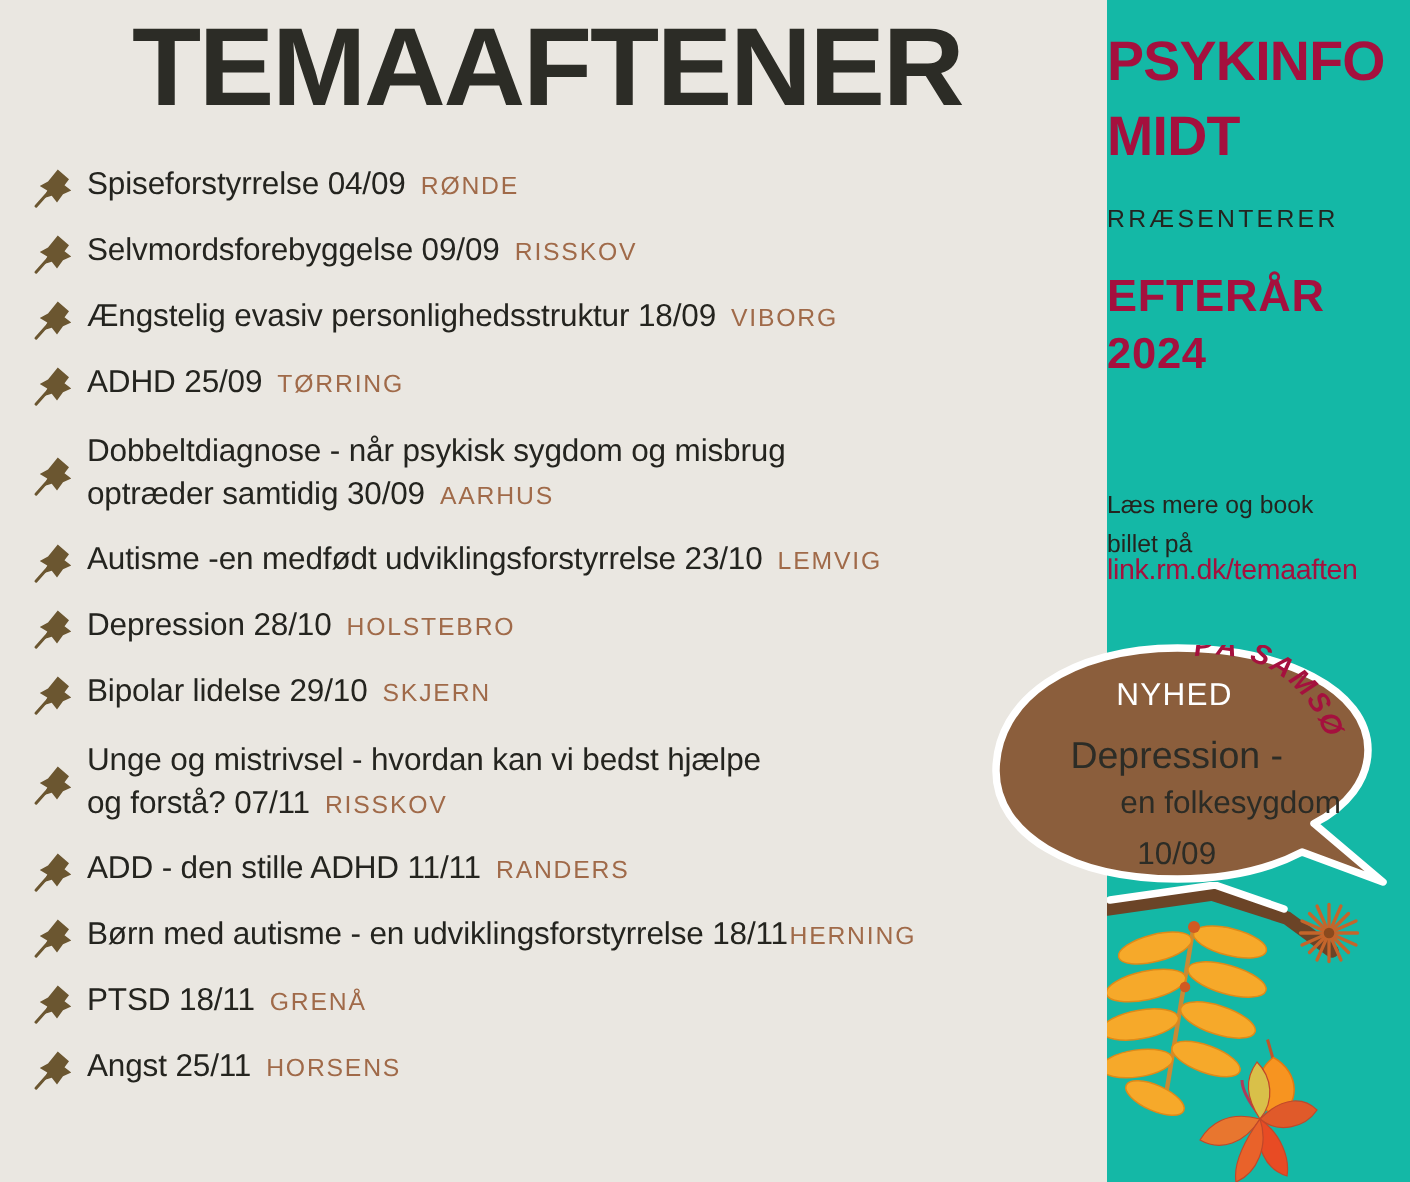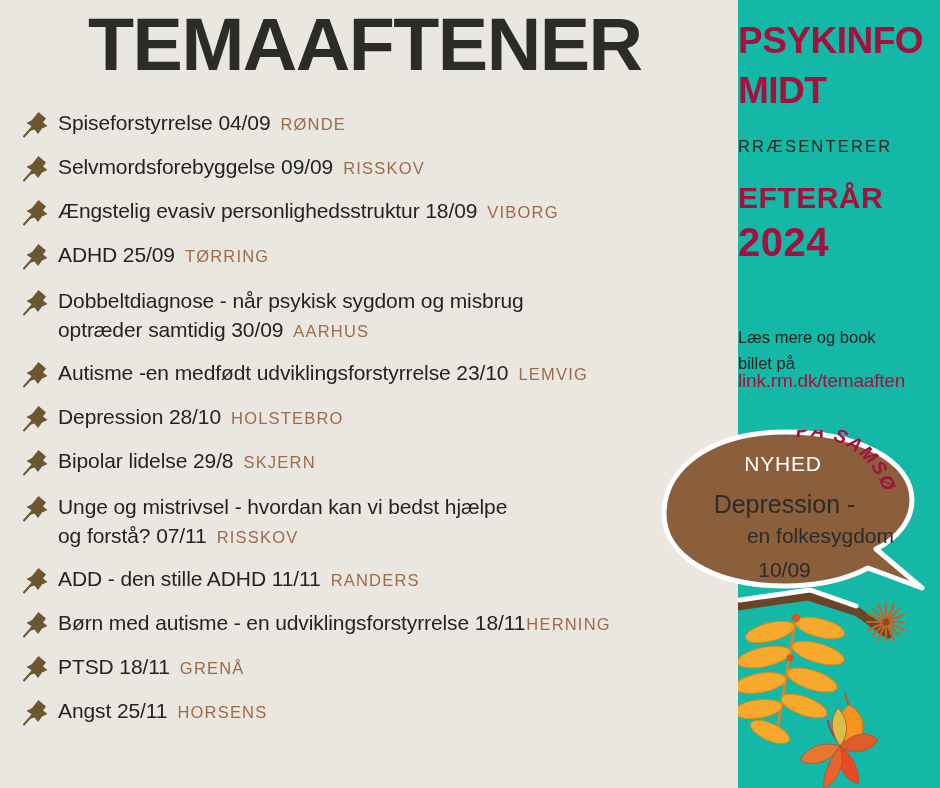--- a/index.html
+++ b/index.html
@@ -36,21 +36,21 @@
     font-size:16.5px;font-weight:normal;letter-spacing:2.2px;
     color:#24241F;
   }
   .season1{
     position:absolute;top:183px;left:0;width:202px;
     font-size:30px;font-weight:bold;letter-spacing:0.5px;
     color:#A5103E;line-height:1;
   }
   .season2{
     position:absolute;top:222px;left:0;width:202px;
-    font-size:40px;font-weight:bold;letter-spacing:0.5px;
+    font-size:29px;font-weight:bold;letter-spacing:0.5px;
     color:#A5103E;line-height:1;
   }
   .book1{
     position:absolute;top:325px;left:0;width:202px;
     font-size:16.5px;color:#24241F;line-height:1.55;
   }
   .book2{
     position:absolute;top:351px;left:0;width:202px;
     font-size:16.5px;color:#24241F;line-height:1.55;
   }
@@ -72,21 +72,21 @@
     white-space:nowrap;
   }
 
   
   .list{
     position:absolute;left:22px;top:108px;width:720px;
     z-index:3;
   }
   .row{
     position:relative;
-    display:flex;align-items:flex-start;
+    display:flex;align-items:center;
     margin-bottom:14px;
     min-height:30px;
   }
   .row.two{margin-bottom:14px;margin-top:16px;}
   .pin{
     flex:0 0 auto;width:30px;height:28px;margin-right:6px;
     position:relative;top:2px;
   }
   .rowtext{
     flex:1 1 auto;
@@ -300,21 +300,21 @@
 
     <div class="row">
       <span class="pin">
         <svg width="30" height="28" viewBox="0 0 30 28">
             <g fill="#6B5630">
               <path d="M16.5 2 l7.5 6.5 l-3 4 l4.5 3.5 l-5.5 2.5 l-4 5.5 l-3.5 -4.5 l-5 1.5 l2 -5 l-5 -3 l5.5 -3 z"></path>
               <path d="M10 17.5 L2 26.5" stroke="#6B5630" stroke-width="2" stroke-linecap="round"></path>
             </g>
           </svg>
       </span>
-      <span class="rowtext"><span>Bipolar lidelse 29/8</span><span class="city">SKJERN</span></span>
+      <span class="rowtext"><span>Bipolar lidelse 29/10</span><span class="city">SKJERN</span></span>
     </div>
 
     <div class="row two">
       <span class="pin">
         <svg width="30" height="28" viewBox="0 0 30 28">
             <g fill="#6B5630">
               <path d="M16.5 2 l7.5 6.5 l-3 4 l4.5 3.5 l-5.5 2.5 l-4 5.5 l-3.5 -4.5 l-5 1.5 l2 -5 l-5 -3 l5.5 -3 z"></path>
               <path d="M10 17.5 L2 26.5" stroke="#6B5630" stroke-width="2" stroke-linecap="round"></path>
             </g>
           </svg>

